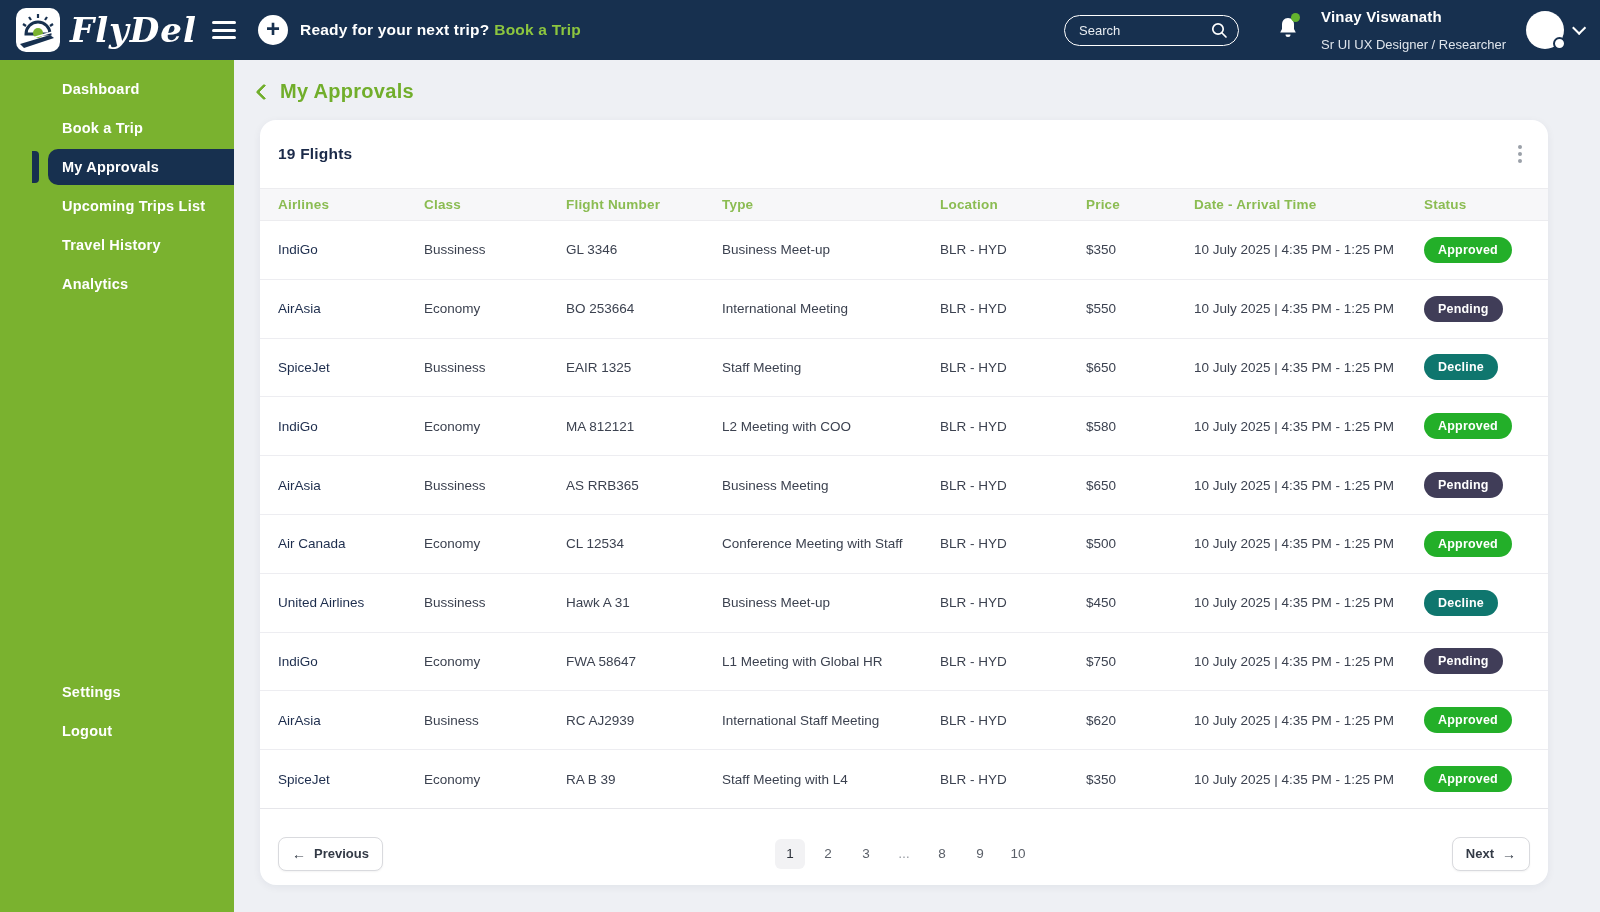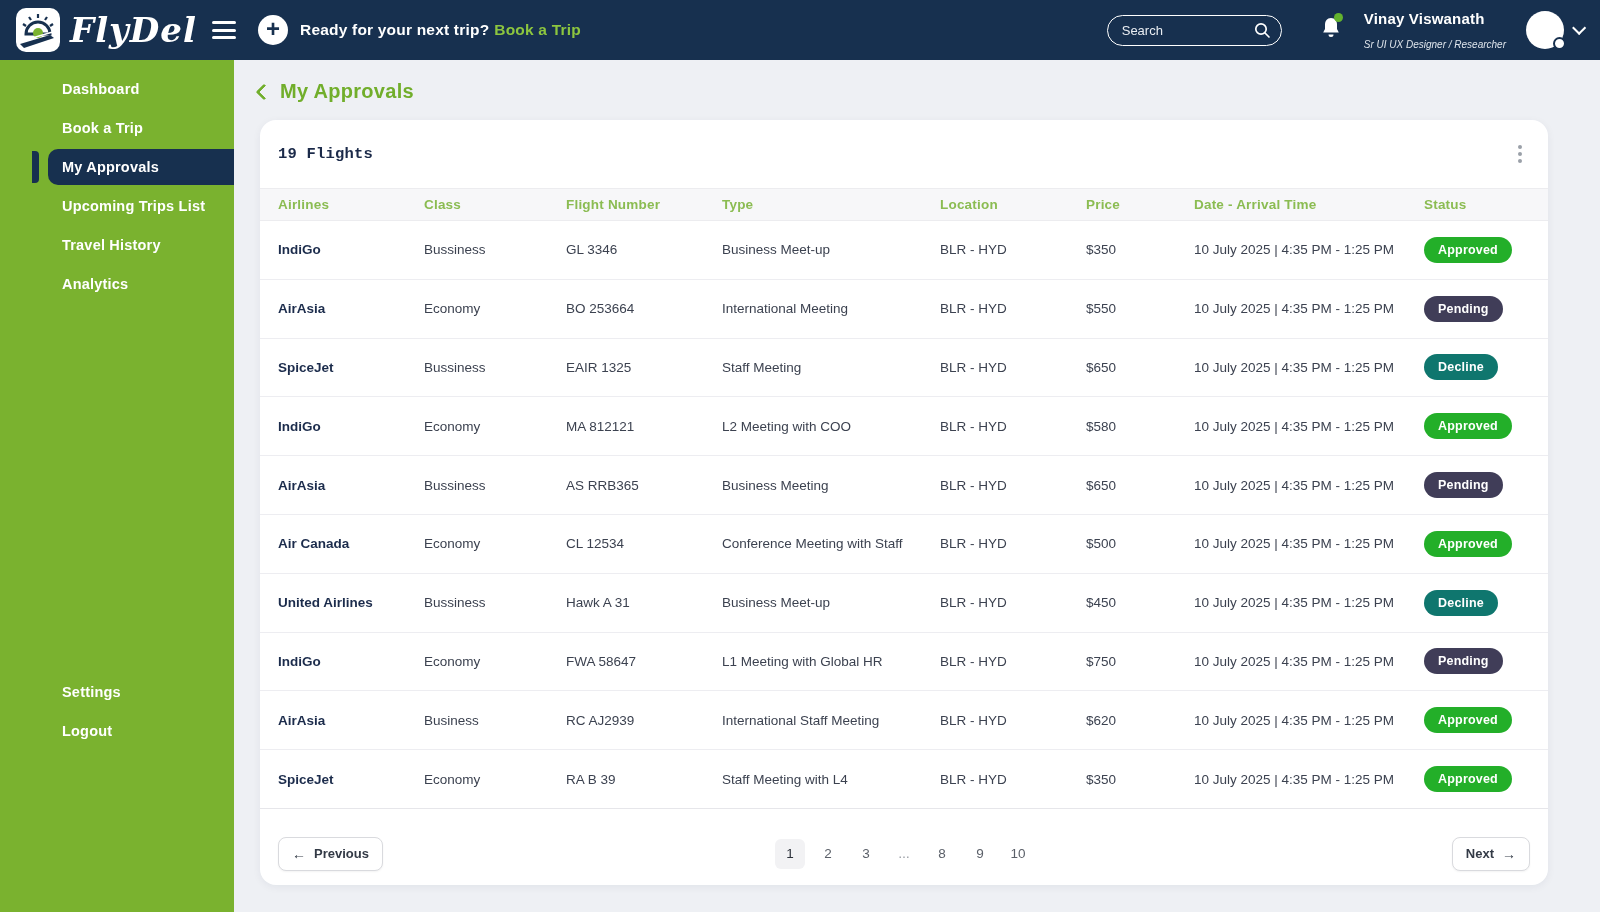--- a/index.html
+++ b/index.html
@@ -41,21 +41,21 @@
     color: #fff; font-size: 13px; font-family: inherit; width: 110px;
   }
   .search-pill input::placeholder { color: #e9edf2; }
   .search-icon svg { display: block; }
 
   .bell-wrap { position: relative; margin-left: 38px; cursor: pointer; }
   .bell-dot { position: absolute; top: -3px; right: -1px; width: 9px; height: 9px; border-radius: 50%; background: #63b32e; }
 
   .user-block { margin-left: 22px; text-align: left; color: #fff; cursor: pointer; }
   .user-name { font-size: 15px; font-weight: bold; letter-spacing: .2px; }
-  .user-role { font-size: 10px; margin-top: 12px; color: #dfe5ec; font-style: italic; }
+  .user-role { font-size: 13px; margin-top: 12px; color: #dfe5ec; }
 
   .avatar { position: relative; width: 38px; height: 38px; margin-left: 20px; cursor: pointer; }
   .avatar-circle { width: 38px; height: 38px; border-radius: 50%; background: #fff; }
   .avatar-dot { position: absolute; bottom: -1px; right: -2px; width: 13px; height: 13px; border-radius: 50%; background: #fff; border: 2px solid #17304f; }
   .chev-down { margin-left: 8px; width: 10px; height: 10px; border-right: 2px solid #fff; border-bottom: 2px solid #fff; transform: rotate(45deg) translateY(-3px); cursor: pointer; }
 
   
   .sidebar {
     position: absolute; top: 60px; left: 0; width: 234px; height: 852px;
     background: #7ab22f; display: flex; flex-direction: column; padding-top: 8px; padding-left: 32px;
@@ -77,39 +77,39 @@
   .page-head { display: flex; align-items: center; margin: 20px 0 0 24px; cursor: default; }
   .back-chev { width: 12px; height: 12px; border-left: 3.5px solid #71ae2b; border-bottom: 3.5px solid #71ae2b; transform: rotate(45deg); margin-right: 10px; border-radius: 2px; cursor: pointer; }
   .page-title { color: #71ae2b; font-size: 20px; font-weight: bold; letter-spacing: .3px; }
 
   .card {
     position: absolute; left: 26px; top: 60px; width: 1288px; height: 765px;
     background: #fff; border-radius: 16px; box-shadow: 0 2px 8px rgba(20,40,70,.06);
     display: flex; flex-direction: column;
   }
   .card-head { display: flex; align-items: center; justify-content: space-between; padding: 0 22px 0 18px; height: 68px; }
-  .card-title { color: #1b2a49; font-size: 15.5px; font-weight: bold; letter-spacing: .2px; font-family: Liberation Mono, monospace; }
+  .card-title { color: #1b2a49; font-size: 15.5px; font-weight: bold; letter-spacing: .2px; }
   .kebab { display: flex; flex-direction: column; gap: 3px; cursor: pointer; padding: 4px; }
   .kebab i { width: 4px; height: 4px; border-radius: 50%; background: #9aa0a8; }
 
   .grid-row {
     display: grid;
     grid-template-columns: 146px 142px 156px 218px 146px 108px 230px 1fr;
     align-items: center; padding-left: 18px;
   }
   .t-head {
     height: 33px; background: #f7f7f9;
     border-top: 1px solid #ececef; border-bottom: 1px solid #ececef;
   }
   .t-head .th { color: #8bbc52; font-size: 13.5px; font-weight: bold; letter-spacing: .2px; }
   .t-body { flex: 1; }
   .t-row { height: 58.8px; border-bottom: 1px solid #ededf1; }
   .t-row:last-child { border-bottom: 1px solid #e6e6ea; }
   .td { color: #3c4250; font-size: 13.5px; }
-  .td.airline { color: #1c2c4c; font-weight: bold; }
+  .td.airline { color: #1c2c4c; font-weight: normal; }
   .badge {
     display: inline-block; color: #fff; font-size: 12.5px; font-weight: bold;
     padding: 6px 14px; border-radius: 14px; letter-spacing: .2px; cursor: default;
   }
   .badge.approved { background: #23af29; }
   .badge.pending  { background: #403d58; }
   .badge.declined { background: #0f766e; }
 
   .card-foot { height: 63px; display: flex; align-items: center; padding: 0 18px; position: relative; }
   .pg-btn {

